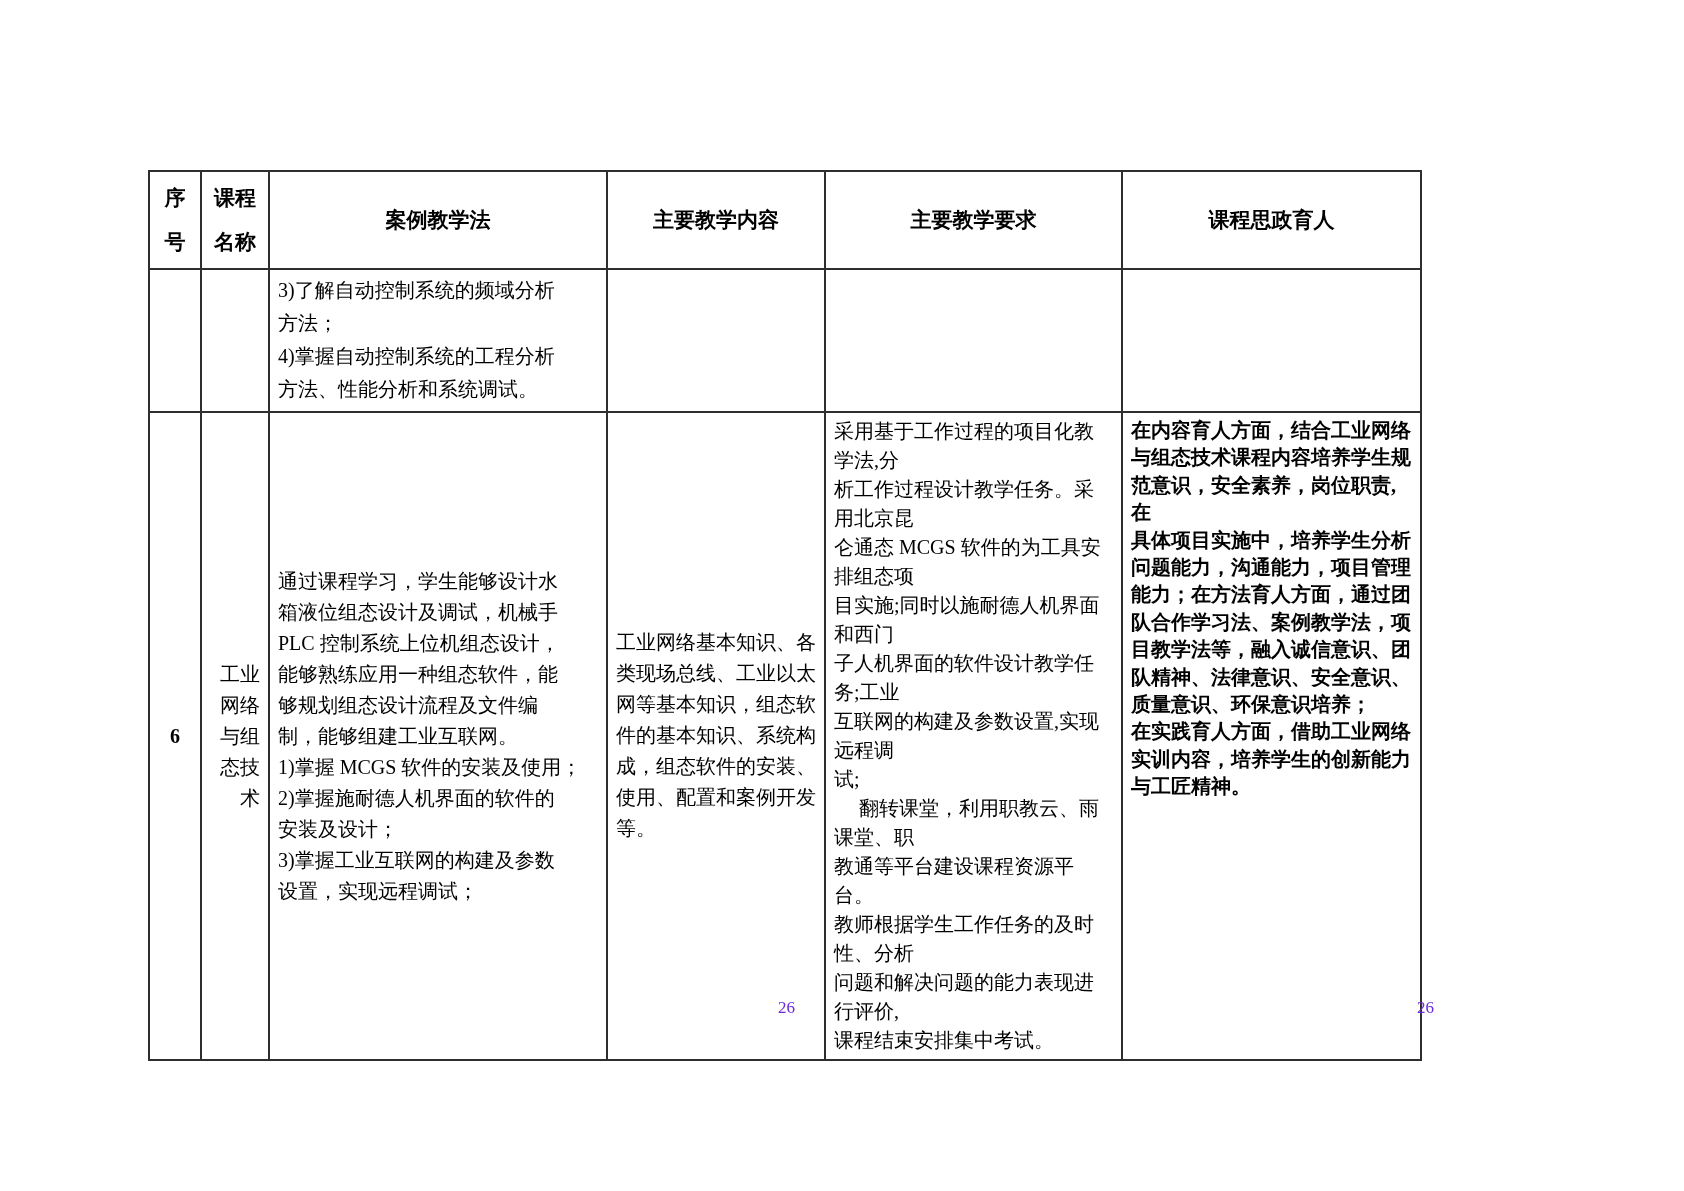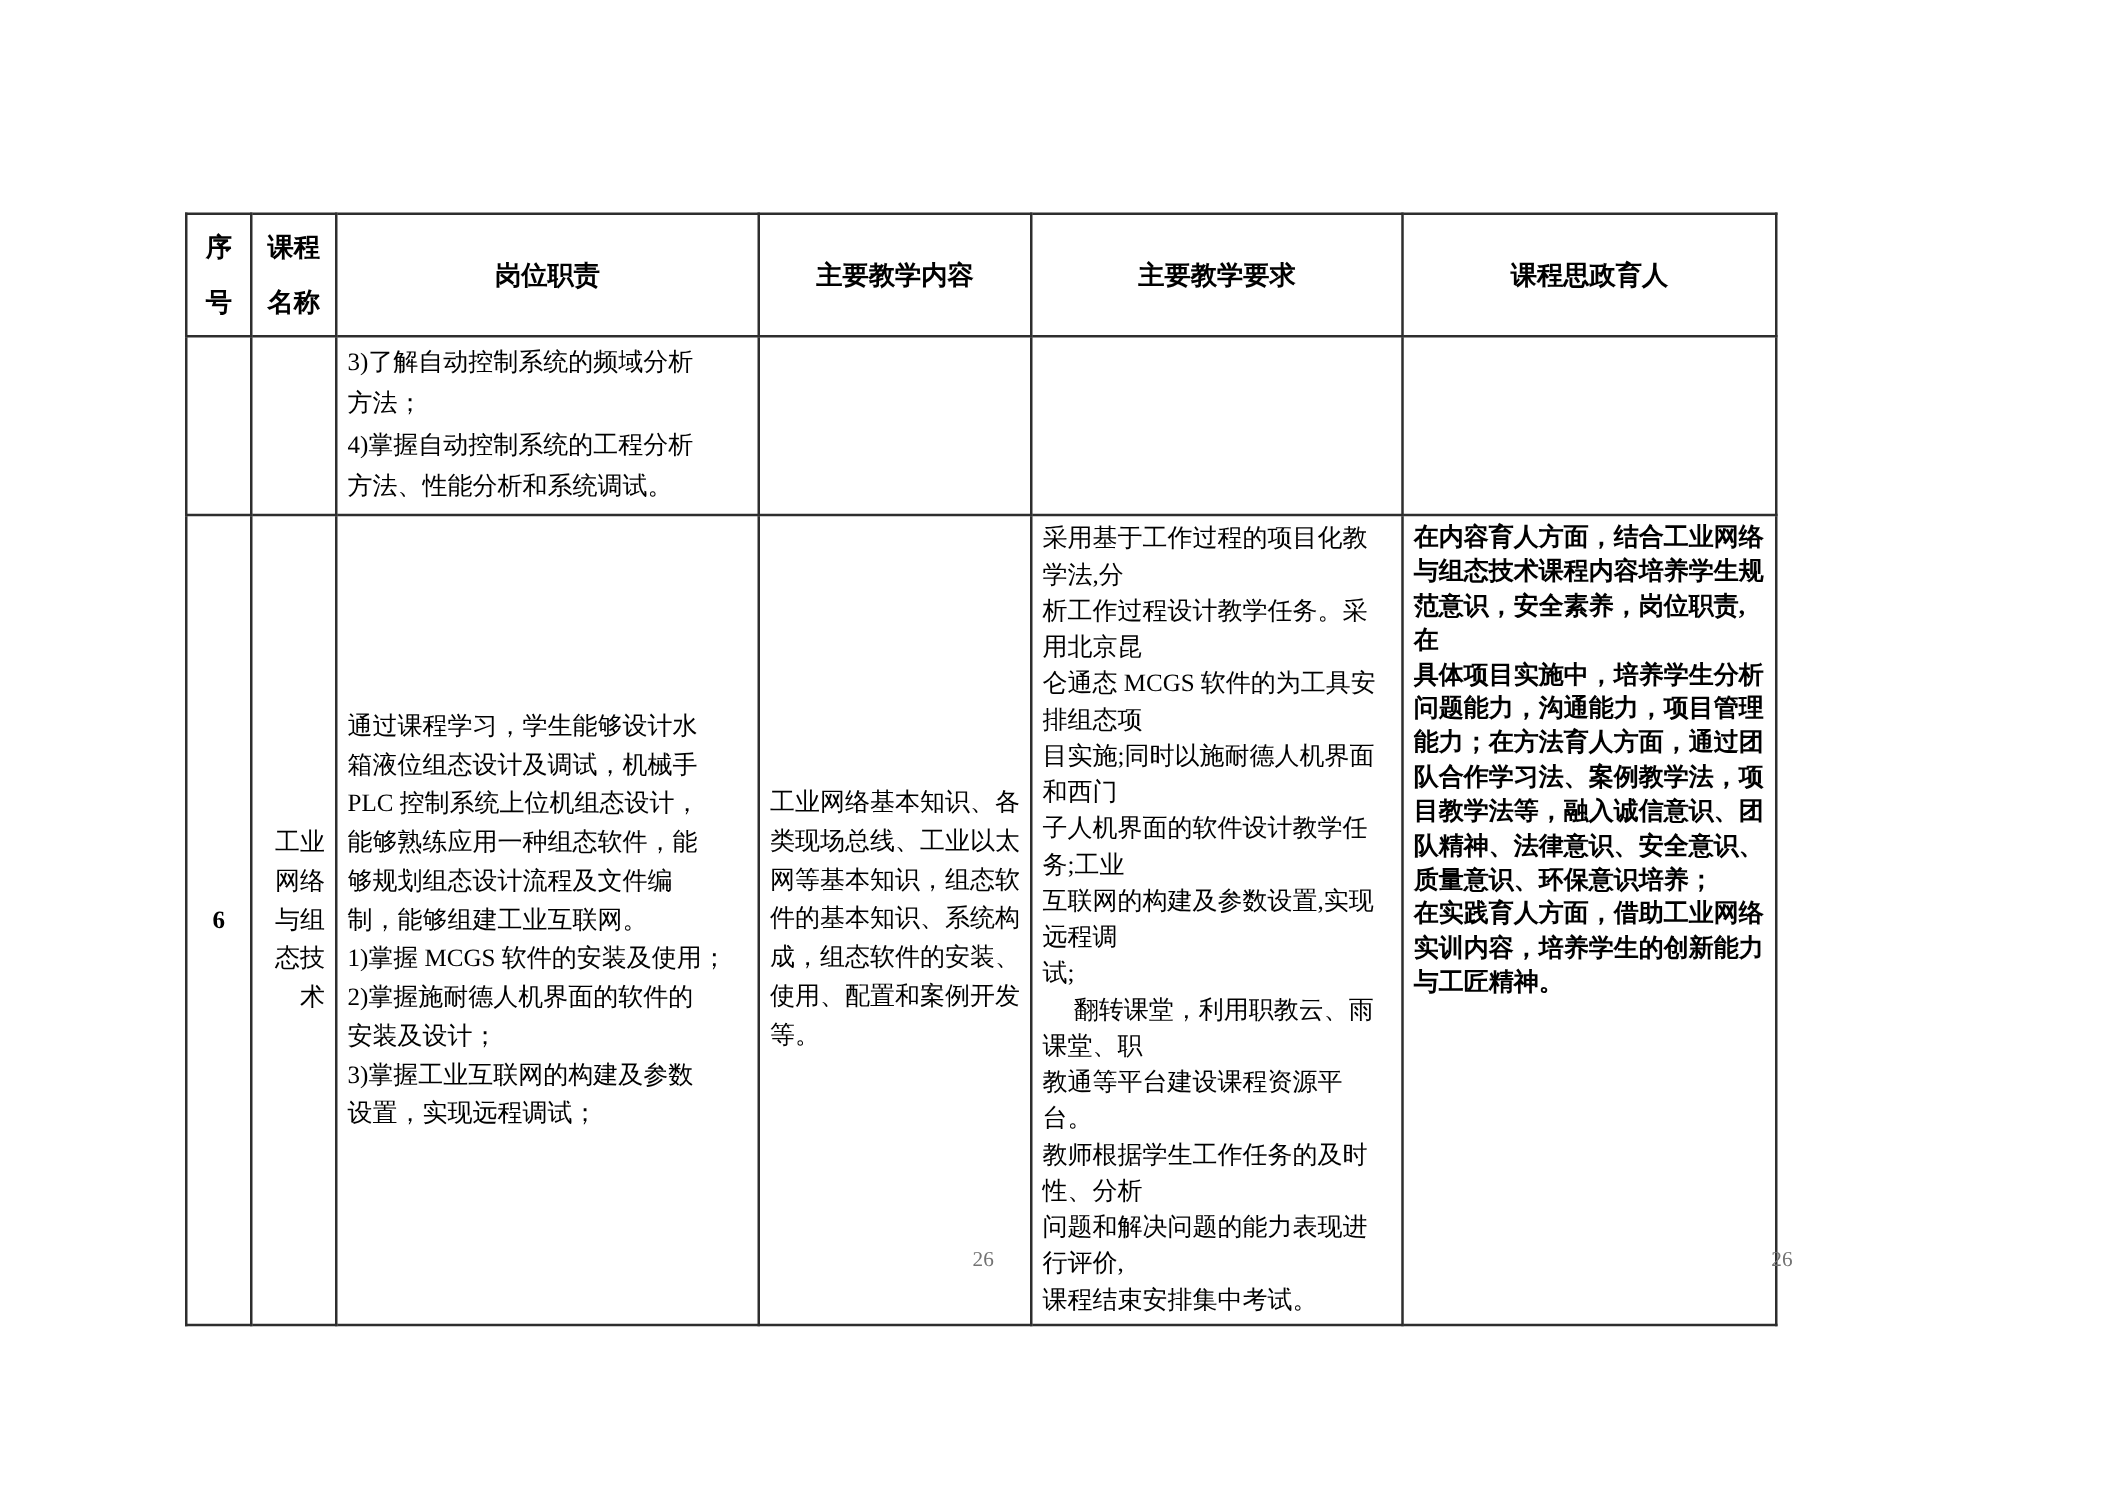--- a/index.html
+++ b/index.html
@@ -81,21 +81,21 @@
     line-height: 27.4px;
     padding-top: 6px;
     padding-left: 9px;
     padding-right: 4px;
     font-weight: bold;
   }
   .page-number {
     position: absolute;
     top: 998px;
     font-size: 17px;
-    color: #737373;
+    color: #6d28d9;
   }
   .page-number.center { left: 778px; }
   .page-number.right { left: 1417px; }
 </style>
 </head>
 <body>
 
 <div class="page">
 
   <table class="course-table">
@@ -106,21 +106,21 @@
       <col style="width:218px">
       <col style="width:297px">
       <col style="width:299px">
     </colgroup>
     <tbody>
         <tr class="header-row" style="height:85px">
       <th>序
 号</th>
       <th>课程
 名称</th>
-      <th>岗位职责</th>
+      <th>案例教学法</th>
       <th>主要教学内容</th>
       <th>主要教学要求</th>
       <th>课程思政育人</th>
     </tr>
     <tr class="row-1">
       <td class="cell-index"></td>
       <td class="cell-course-name"></td>
       <td>3)了解自动控制系统的频域分析
 方法；
 4)掌握自动控制系统的工程分析

